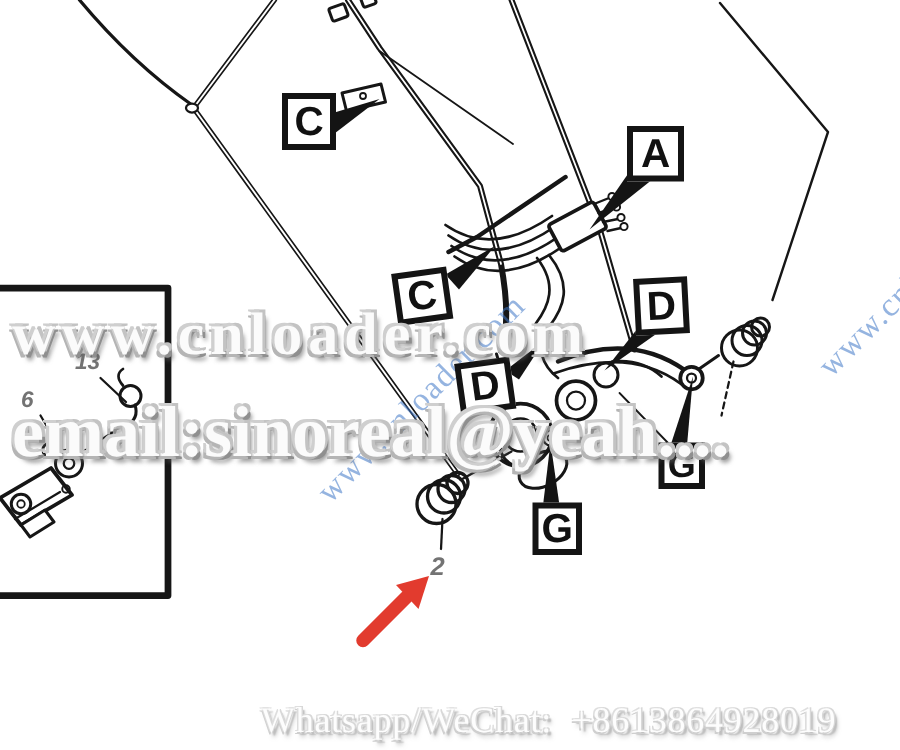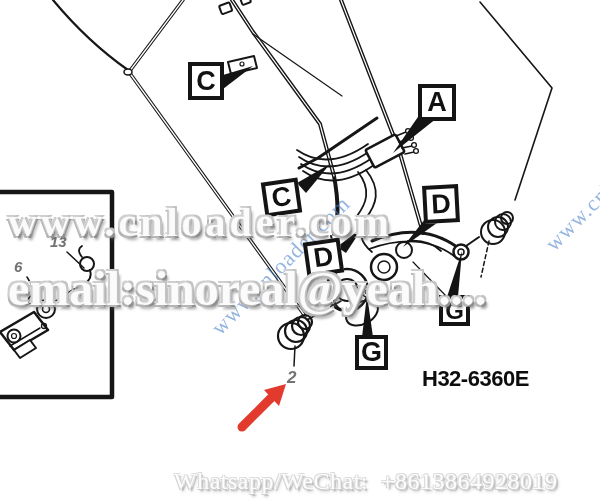--- a/index.html
+++ b/index.html
@@ -156,19 +156,18 @@
   <div class="callout" style="left:263px;top:180px;width:37px;height:35px;transform:rotate(-8deg);">C</div>
   <div class="callout" style="left:305px;top:240px;width:37px;height:35px;transform:rotate(-8deg);">D</div>
   <div class="callout" style="left:423px;top:185px;width:36px;height:38px;transform:rotate(-3deg);">D</div>
   <div class="callout" style="left:355px;top:335px;width:33px;height:35px;">G</div>
   <div class="callout" style="left:439px;top:295px;width:31px;height:31px;font-size:24px;">G</div>
 
   <div class="itemnum" style="left:50px;top:233px;font-size:15px;">13</div>
   <div class="itemnum" style="left:14px;top:258px;font-size:15px;">6</div>
   <div class="itemnum" style="left:287px;top:368px;font-size:17px;">2</div>
 
-  <div class="partno" style="left:422px;top:366px;">H32-6360E</div>
 
   <div class="emboss row1">www.cnloader.com</div>
   <div class="emboss row2">email:sinoreal@yeah....</div>
   <div class="emboss-light bottomline">Whatsapp/WeChat:  +8613864928019</div>
 
 </div>
 
 </body></html>

